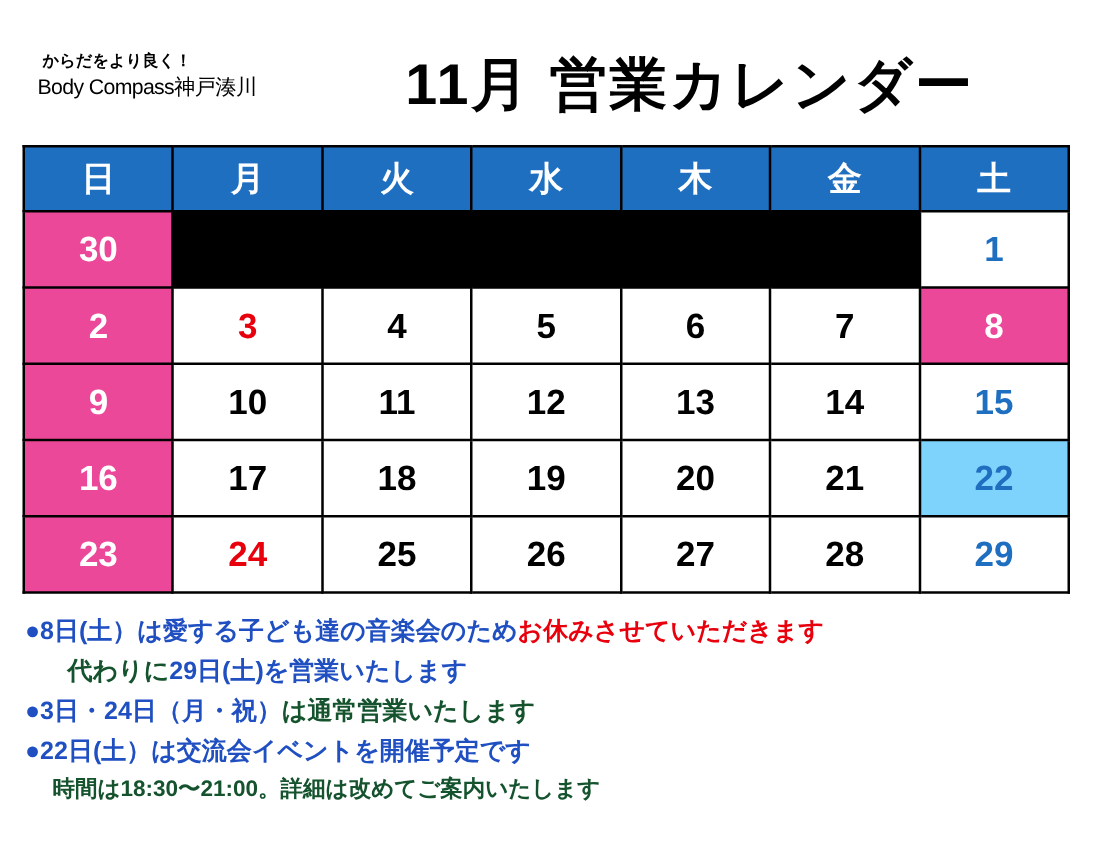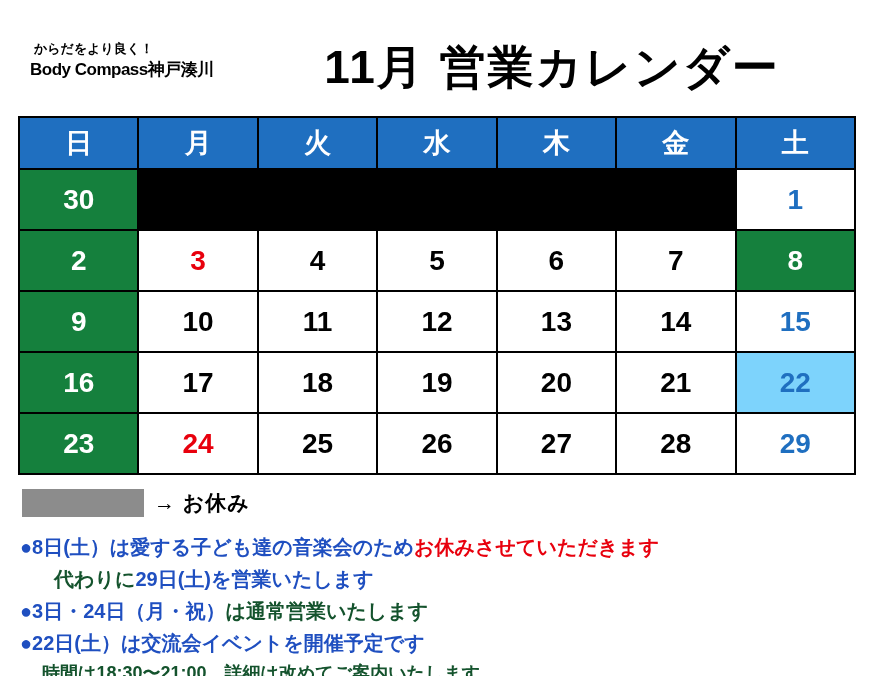--- a/index.html
+++ b/index.html
@@ -83,21 +83,21 @@
   .logo-name {
     font-size: 27px;
     font-weight: bold;
     letter-spacing: -1px;
     margin-top: -6px;
     margin-left: 2px;
     color: #000;
   }
   .logo-sub {
     font-size: 17px;
-    font-weight: bold;
+    font-weight: normal;
     letter-spacing: -0.5px;
     margin-top: -2px;
     color: #000;
   }
   .doc-title {
     flex: 1;
     text-align: center;
     font-size: 46px;
     font-weight: bold;
     letter-spacing: 2px;
@@ -125,21 +125,21 @@
     font-size: 28px;
     font-weight: bold;
   }
   table.calendar th {
     background: #1f6fc0;
     color: #ffffff;
     font-size: 27px;
     height: 48px;
   }
   td.closed {
-    background: #15803d;
+    background: #ec4899;
     color: #ffffff;
   }
   td.blackout {
     background: #000000;
   }
   td.sat-blue {
     color: #1f6fc0;
     font-weight: bold;
   }
   td.red {
@@ -261,24 +261,20 @@
             <td class="plain">25</td>
             <td class="plain">26</td>
             <td class="plain">27</td>
             <td class="plain">28</td>
             <td class="sat-blue">29</td>
           </tr>
         </tbody>
     </table>
   </div>
 
-  <div class="legend">
-    <div class="legend-swatch"></div>
-    <div class="legend-text">→ お休み</div>
-  </div>
 
   <div class="notes" id="notes">
       <div class="note-line"><span class="blue">●8日(土）は愛する子ども達の音楽会のため</span><span class="red">お休みさせていただきます</span></div>
       <div class="note-line indent-1"><span class="black">代わりに</span><span class="blue">29日(土)を営業いたします</span></div>
       <div class="note-line"><span class="blue">●3日・24日（月・祝）</span><span class="black">は通常営業いたします</span></div>
       <div class="note-line"><span class="blue">●22日(土）は交流会イベントを開催予定です</span></div>
       <div class="note-line indent-2 small-note"><span class="black">時間は18:30〜21:00。詳細は改めてご案内いたします</span></div>
     </div>
 
 </div>

